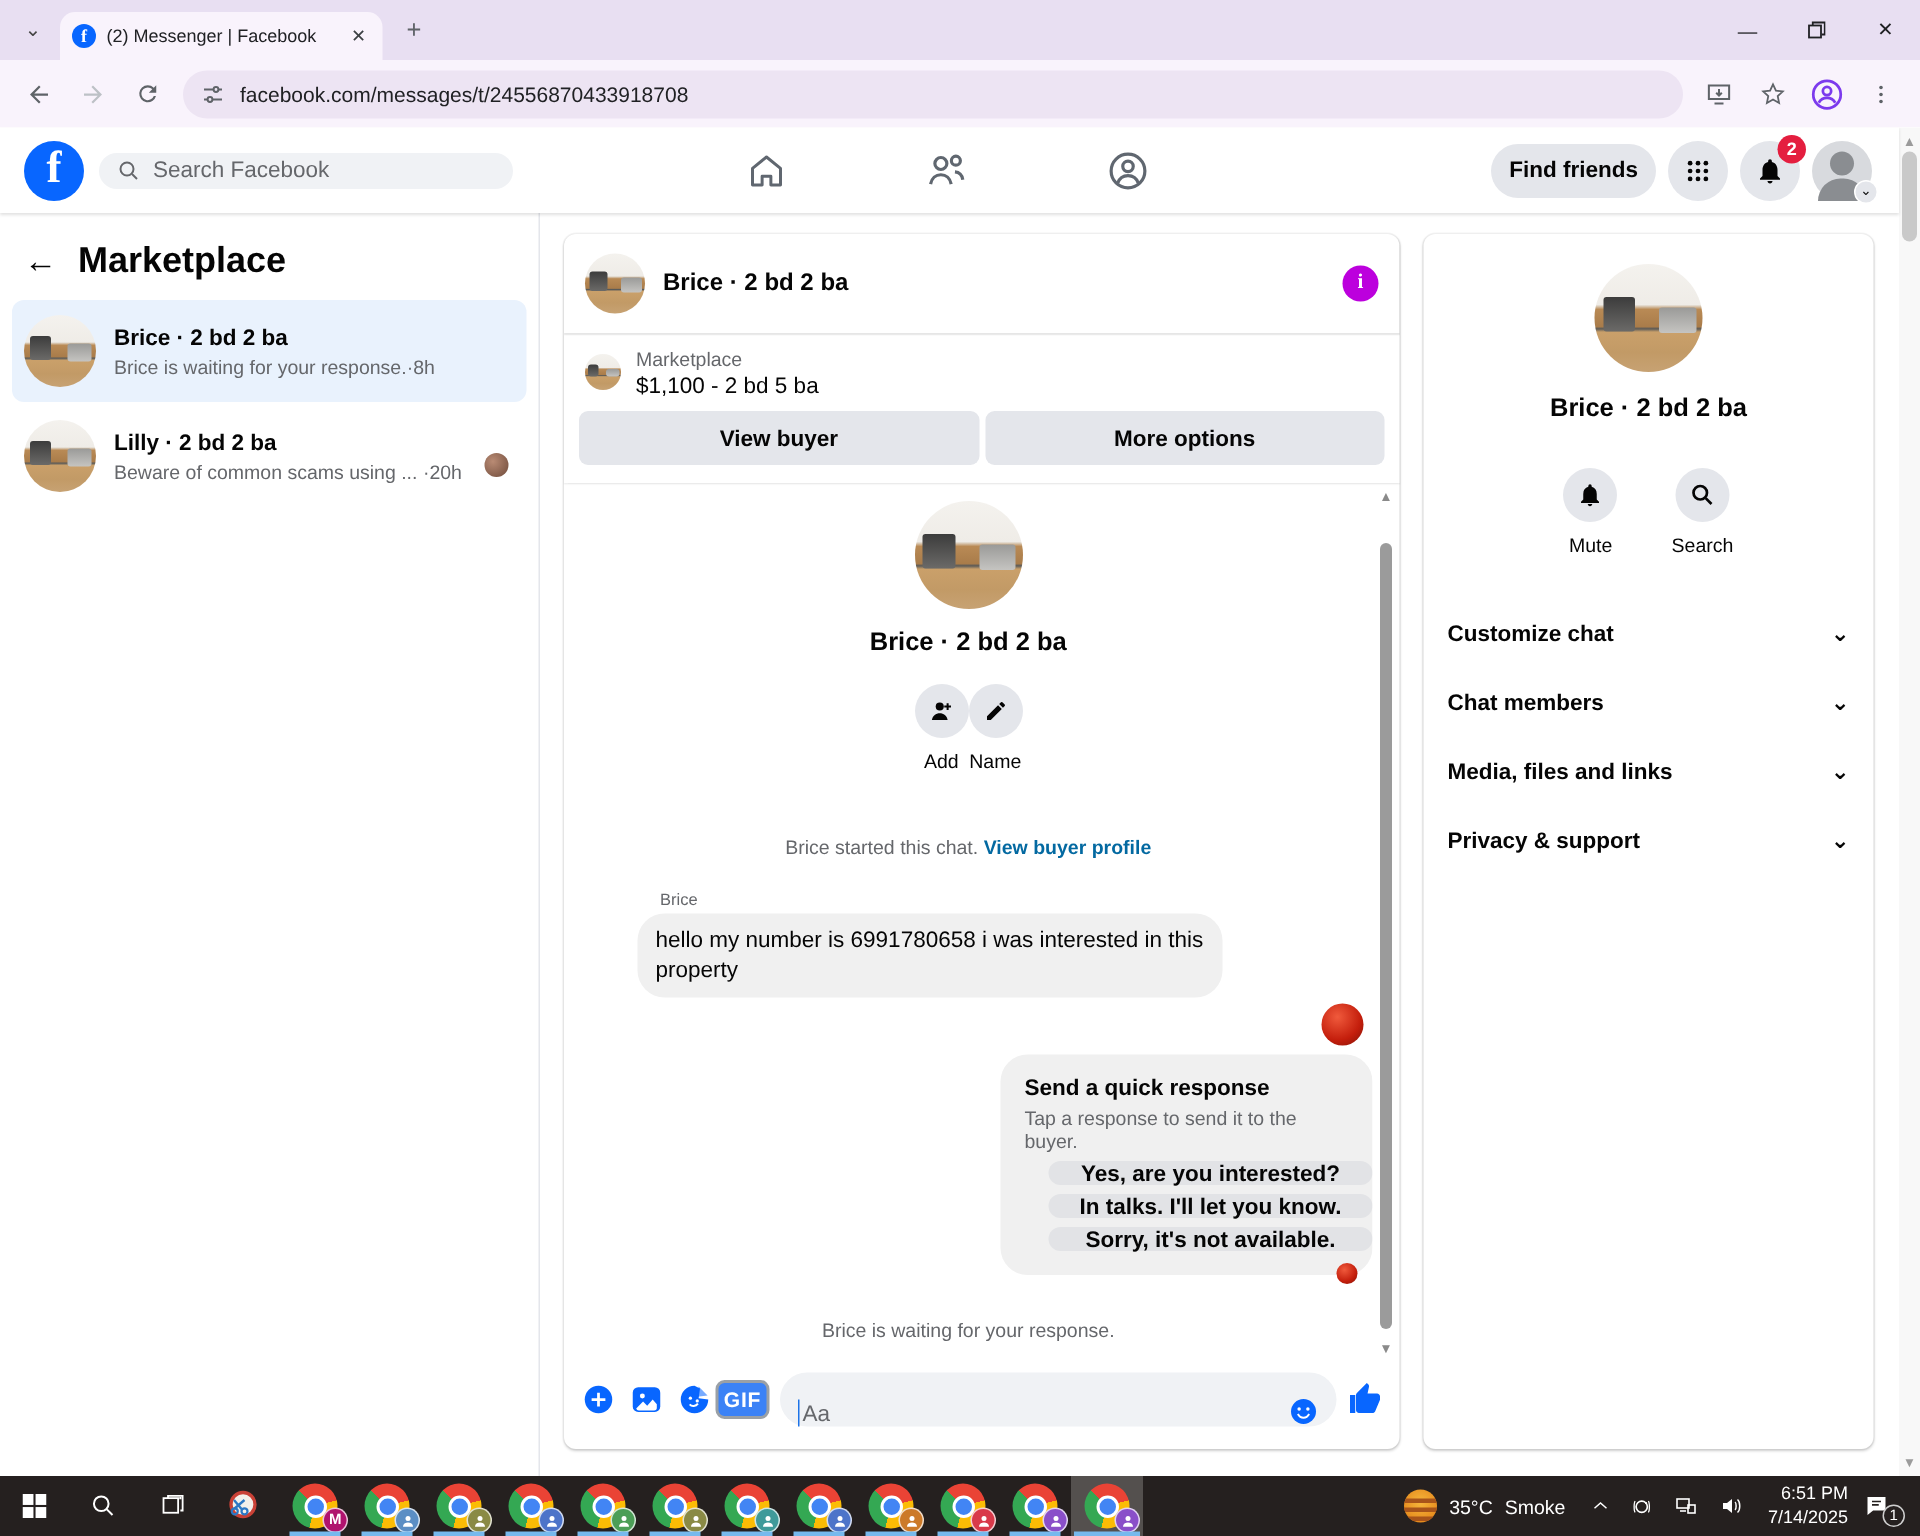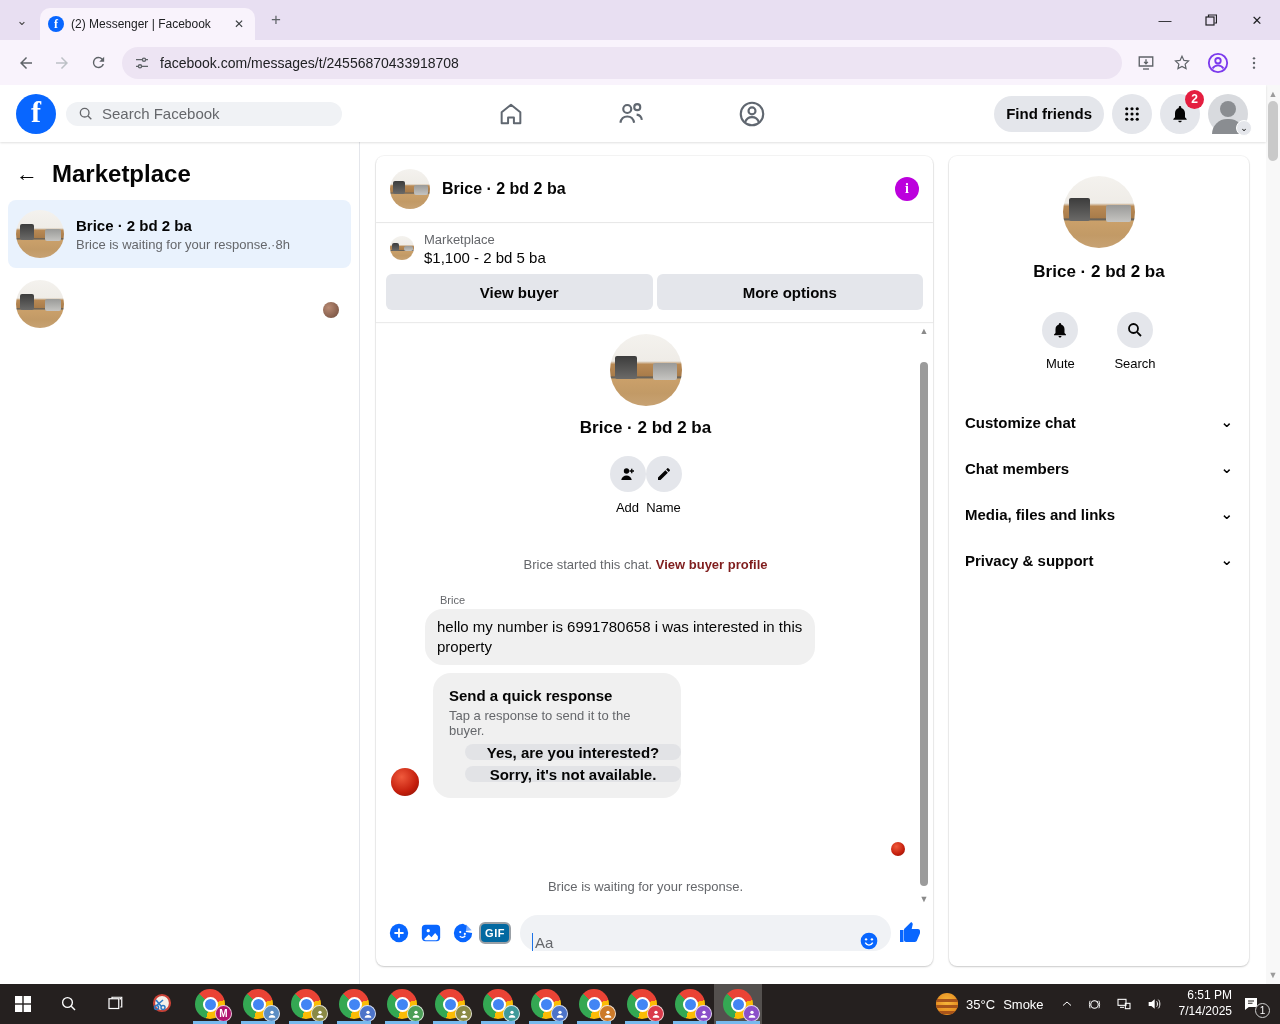--- a/index.html
+++ b/index.html
@@ -79,44 +79,44 @@
   .messages { flex:1; position:relative; overflow:hidden; padding-right:18px; }
   .msg-scroll { height:100%; overflow:hidden; }
   .chat-profile { text-align:center; padding-top:12px; }
   .big-av { width:72px; height:72px; border-radius:50%; overflow:hidden; margin:0 auto; }
   .chat-profile-name { font-size:17px; font-weight:bold; color:#050505; margin-top:12px; }
   .pf-actions { display:flex; justify-content:center; margin-top:18px; }
   .pf-action { text-align:center; }
   .pf-circle { width:36px; height:36px; border-radius:50%; background:#e4e6eb; display:flex; align-items:center; justify-content:center; margin:0 auto; }
   .pf-label { font-size:13px; color:#050505; margin-top:8px; }
   .started { text-align:center; font-size:13px; color:#65676b; margin-top:42px; }
-  .started b { color:#7f1d1d; }
+  .started b { color:#0369a1; }
   .sender { font-size:11px; color:#65676b; margin:22px 0 3px 64px; }
-  .msg-row { display:flex; align-items:flex-end; padding-left:15px; }
+  .msg-row { display:flex; align-items:flex-end; padding-left:15px;flex-direction:column; }
   .bubble { background:#f0f0f0; border-radius:18px; padding:8px 12px; font-size:15px; color:#050505; line-height:1.34; max-width:390px; margin-left:49px; }
   .qr-card { background:#f0f0f0; border-radius:18px; margin-top:4px; margin-left:8px; padding:14px 16px 16px 16px; width:248px; }
   .qr-title { font-size:15px; font-weight:bold; color:#050505; }
   .qr-sub { font-size:13px; color:#65676b; margin-top:4px; }
   .qr-btn { background:#e2e3e6; border-radius:10px; height:16px; margin:6px 0 0 0; display:flex; align-items:center; justify-content:center; font-size:15px; font-weight:bold; color:#050505; width:216px; margin-left:16px; }
   .qr-btn:first-of-type { margin-top:16px; }
   .grp-av { width:28px; height:28px; border-radius:50%; flex-shrink:0; margin-right:6px; margin-bottom:2px; }
   .seen-dot { width:14px; height:14px; border-radius:50%; position:absolute; right:28px; bottom:52px; }
   .waiting { text-align:center; font-size:13px; color:#65676b; position:absolute; bottom:14px; left:0; right:18px; }
 
   
   .c-sb { position:absolute; right:2px; top:2px; bottom:2px; width:14px; }
   .c-sb .arr { position:absolute; left:0; width:14px; height:14px; color:#8a8a8a; font-size:9px; text-align:center; line-height:14px; }
   .c-sb .thumb { position:absolute; left:3px; right:3px; top:38px; bottom:20px; background:#9b9b9b; border-radius:4px; }
 
   .composer { height:58px; display:flex; align-items:center; padding:0 10px 8px 10px; gap:6px; }
   .comp-icon { width:26px; height:26px; display:flex; align-items:center; justify-content:center; flex-shrink:0; }
   .comp-input { flex:1; height:36px; background:#f0f2f5; border-radius:18px; display:flex; align-items:flex-end; padding:0 12px; margin-left:6px; }
   .comp-input .caret { width:1px; height:18px; background:#1c73e8; margin-right:2px; }
   .comp-input .ph { font-size:15px; color:#65676b; flex:1; }
-  .gif-badge { background:#0369a1; color:#fff; border-radius:6px; font-size:11px; font-weight:bold; padding:3px 4px; letter-spacing:.5px; border:2px solid #9aa0a6; }
+  .gif-badge { background:#3b82f6; color:#fff; border-radius:6px; font-size:14px; font-weight:bold; padding:3px 4px; letter-spacing:.5px; border:2px solid #9aa0a6; }
 
   
   .rightcard { position:absolute; left:949px; top:71px; width:300px; height:810px; background:#fff; border-radius:8px; box-shadow:0 1px 2px rgba(0,0,0,.18), 0 0 0 1px rgba(0,0,0,.04); padding-top:20px; }
   .rc-name { text-align:center; font-size:17px; font-weight:bold; color:#050505; margin-top:14px; }
   .rc-actions { display:flex; justify-content:center; gap:36px; margin-top:30px; }
   .rc-menu { margin-top:28px; }
   .rc-item { display:flex; align-items:center; justify-content:space-between; padding:14px 16px; font-size:15px; font-weight:bold; color:#050505; }
   .rc-item .chev { color:#050505; }
 
   
@@ -291,20 +291,24 @@
       </div>
       <div class="conv sel">
         <div class="conv-av kitchen"></div>
         <div class="conv-body">
           <div class="conv-name">Brice · 2 bd 2 ba</div>
           <div class="conv-prev"><span>Brice is waiting for your response.</span><span>·8h</span></div>
         </div>
       </div>
       <div class="conv">
         <div class="conv-av kitchen"></div>
+        <div class="conv-body">
+          <div class="conv-name">Lilly · 2 bd 2 ba</div>
+          <div class="conv-prev"><span>Beware of common scams using ...</span> <span>·20h</span></div>
+        </div>
         <div class="conv-seen"></div>
       </div>
     </div>
 
     <div class="chatcard">
       <div class="chat-head">
         <div class="chat-head-av kitchen"></div>
         <div class="chat-head-title">Brice · 2 bd 2 ba</div>
         <div class="info-btn">i</div>
       </div>
@@ -354,20 +358,21 @@
 
           <div class="sender">Brice</div>
           <div class="bubble">hello my number is 6991780658 i was interested in this property</div>
 
           <div class="msg-row" style="margin-top:4px;">
             <div class="grp-av redball"></div>
             <div class="qr-card">
               <div class="qr-title">Send a quick response</div>
               <div class="qr-sub">Tap a response to send it to the buyer.</div>
               <div class="qr-btn">Yes, are you interested?</div>
+              <div class="qr-btn">In talks. I'll let you know.</div>
               <div class="qr-btn">Sorry, it's not available.</div>
             </div>
           </div>
         </div>
 
         <div class="seen-dot redball"></div>
         <div class="waiting">Brice is waiting for your response.</div>
 
         <div class="c-sb">
           <div class="arr" style="top:0">▲</div>

